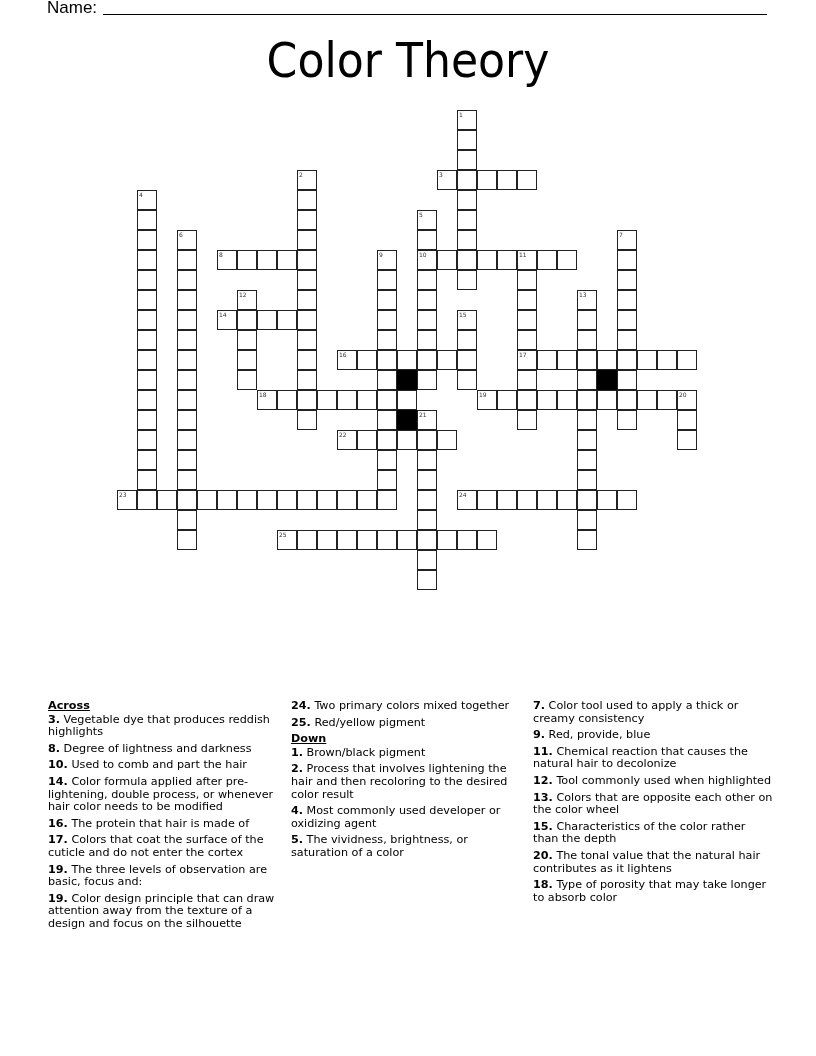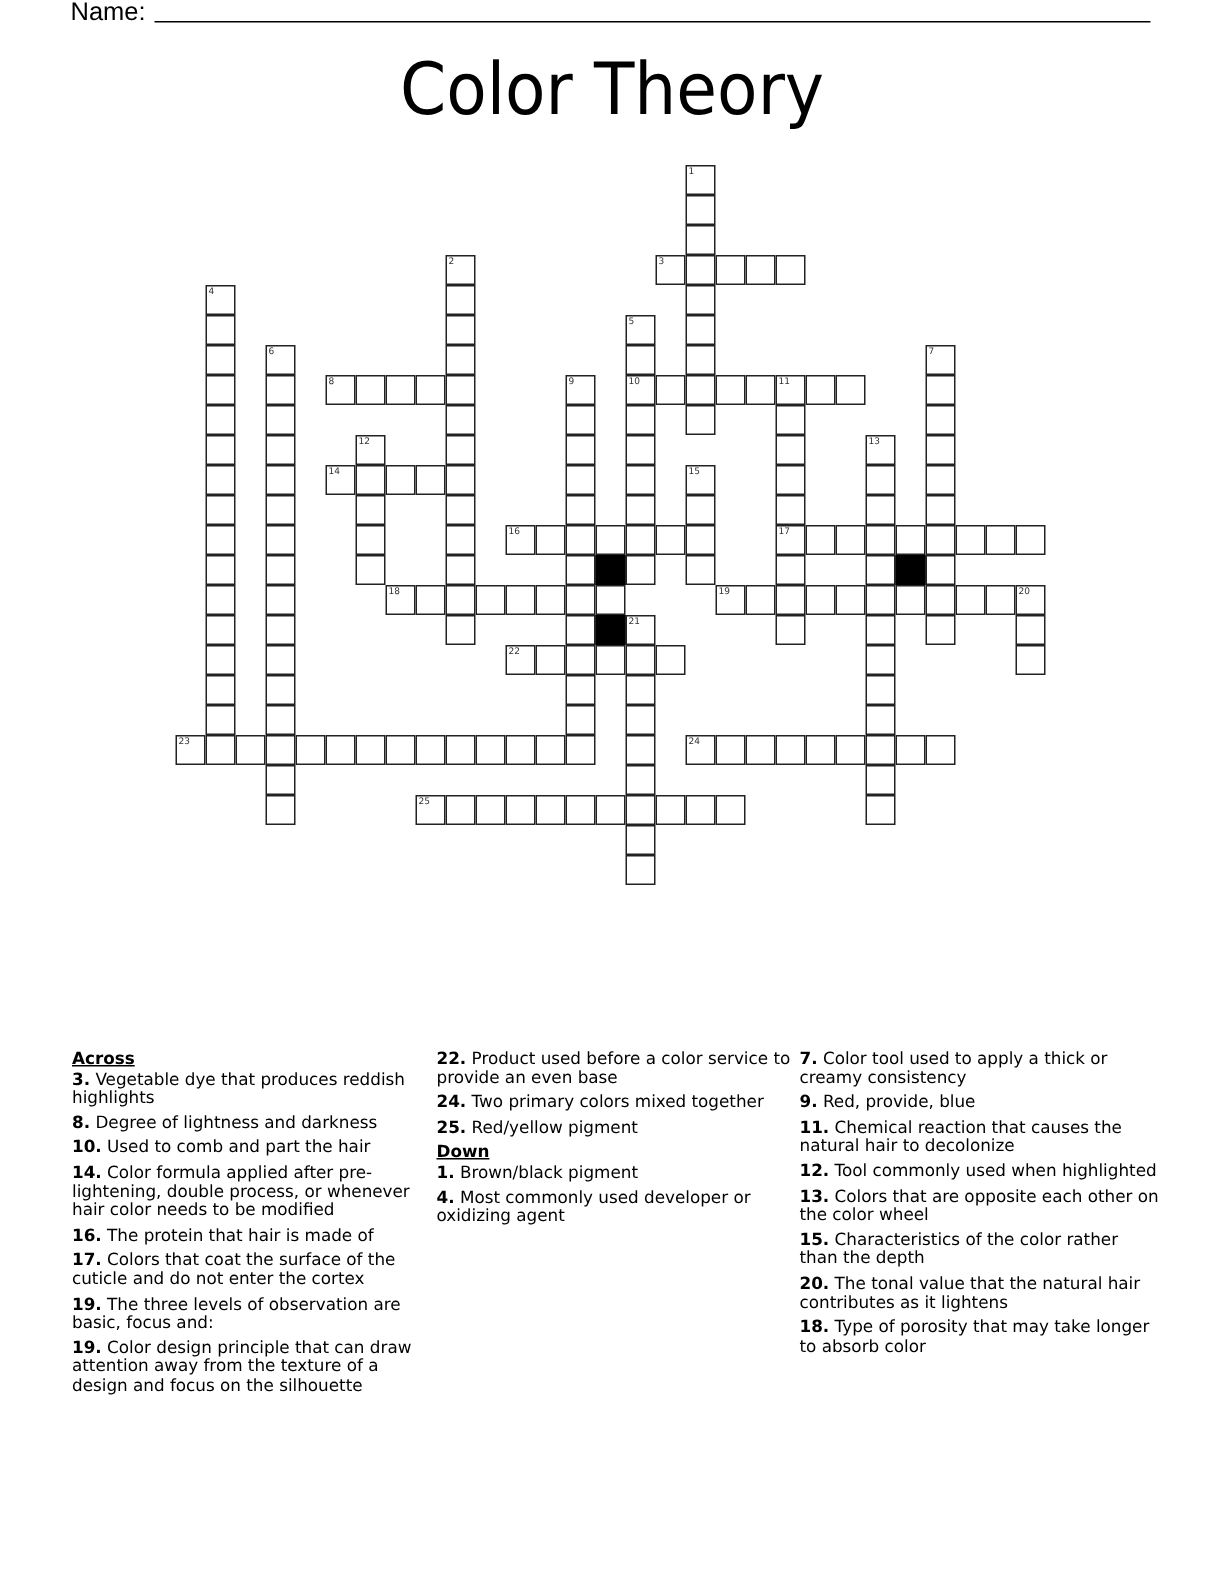--- a/index.html
+++ b/index.html
@@ -292,26 +292,27 @@
   <div class="clue"><b>8.</b> <span>Degree of lightness and darkness</span></div>
   <div class="clue"><b>10.</b> <span>Used to comb and part the hair</span></div>
   <div class="clue"><b>14.</b> <span>Color formula applied after pre-lightening, double process, or whenever hair color needs to be modified</span></div>
   <div class="clue"><b>16.</b> <span>The protein that hair is made of</span></div>
   <div class="clue"><b>17.</b> <span>Colors that coat the surface of the cuticle and do not enter the cortex</span></div>
   <div class="clue"><b>19.</b> <span>The three levels of observation are basic, focus and:</span></div>
   <div class="clue"><b>19.</b> <span>Color design principle that can draw attention away from the texture of a design and focus on the silhouette</span></div>
 </div>
 
 <div class="clues col2">
-  <div class="clue"><b>22.</b> <span>Product used before a color service to provide an even base</span></div>
   <div class="clue"><b>24.</b> <span>Two primary colors mixed together</span></div>
   <div class="clue"><b>25.</b> <span>Red/yellow pigment</span></div>
   <div class="heading">Down</div>
   <div class="clue"><b>1.</b> <span>Brown/black pigment</span></div>
+  <div class="clue"><b>2.</b> <span>Process that involves lightening the hair and then recoloring to the desired color result</span></div>
   <div class="clue"><b>4.</b> <span>Most commonly used developer or oxidizing agent</span></div>
+  <div class="clue"><b>5.</b> <span>The vividness, brightness, or saturation of a color</span></div>
 </div>
 
 <div class="clues col3">
   <div class="clue"><b>7.</b> <span>Color tool used to apply a thick or creamy consistency</span></div>
   <div class="clue"><b>9.</b> <span>Red, provide, blue</span></div>
   <div class="clue"><b>11.</b> <span>Chemical reaction that causes the natural hair to decolonize</span></div>
   <div class="clue"><b>12.</b> <span>Tool commonly used when highlighted</span></div>
   <div class="clue"><b>13.</b> <span>Colors that are opposite each other on the color wheel</span></div>
   <div class="clue"><b>15.</b> <span>Characteristics of the color rather than the depth</span></div>
   <div class="clue"><b>20.</b> <span>The tonal value that the natural hair contributes as it lightens</span></div>

